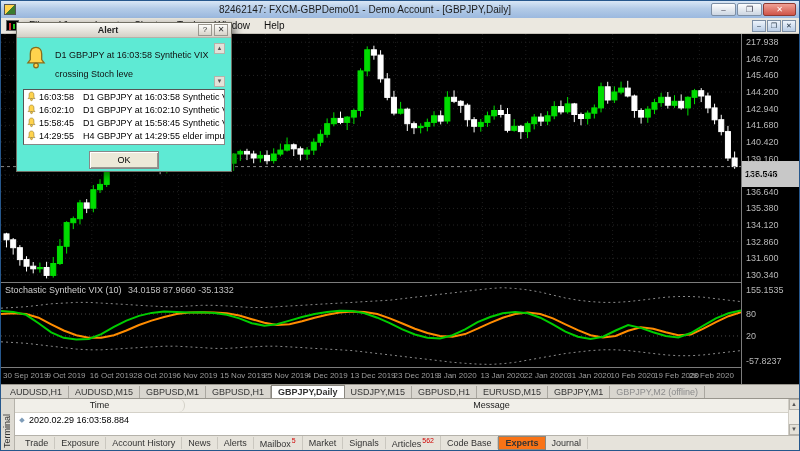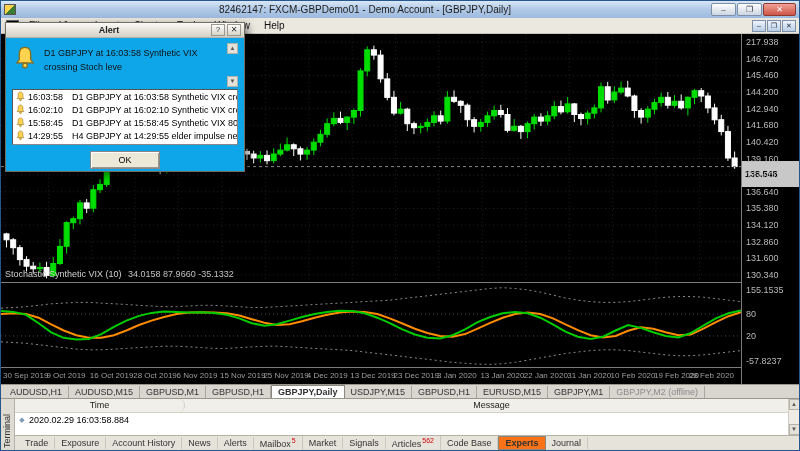--- a/index.html
+++ b/index.html
@@ -43,21 +43,21 @@
   .pane-sep1 { position:absolute; top:248px; left:0; width:740px; height:1px; background:#7c7c7c; }
   #ind-svg { position:absolute; top:249px; left:0; }
   .pane-sep2 { position:absolute; top:333px; left:0; width:740px; height:1px; background:#7c7c7c; }
   #date-axis { position:absolute; top:334px; left:0; width:740px; height:16px; }
   .date-label { position:absolute; top:3px; font-size:8px; color:#9e9e9e; white-space:nowrap; }
   #price-axis { position:absolute; top:0; right:0; width:58px; height:350px; background:#000;
     border-left:1px solid #7c7c7c; }
   .axis-label { position:absolute; left:4px; font-size:9px; color:#b8b8b8; white-space:nowrap; }
   #price-tag { position:absolute; left:0; width:57px; background:#c8c8c8; color:#000;
     font-size:9px; font-weight:bold; padding:8px 3px; }
-  .ind-header { position:absolute; top:235px; left:4px; font-size:9px; color:#cfcfcf; white-space:nowrap; }
+  .ind-header { position:absolute; top:251px; left:4px; font-size:9px; color:#cfcfcf; white-space:nowrap; }
   .ind-header .vals { margin-left:4px; color:#c0c0c0; }
 
   
   .chart-tabs { position:absolute; top:383px; left:0; right:0; height:14px; background:#d9d6cf;
     border-top:1px solid #98958d; display:flex; align-items:flex-end; font-size:9px; padding-left:3px; }
   .chart-tab { padding:1px 6px 1px 6px; border-right:1px solid #aaa7a0; color:#333; white-space:nowrap; }
   .chart-tab.active { background:#fff; font-weight:bold; border:1px solid #8a877f; border-bottom:none; }
   .chart-tab.disabled { color:#8c8c8c; }
 
   
@@ -80,32 +80,32 @@
     align-items:center; }
   .scr-btn { width:11px; height:11px; border:1px solid #b5b2aa; background:#e4e1d8;
     font-size:6px; line-height:9px; text-align:center; color:#555; }
   #terminal-tabs { position:absolute; left:0; right:0; bottom:0; height:15px; background:#e6e3db;
     border-top:1px solid #b5b2aa; font-size:9px; display:flex; align-items:center; padding-left:4px; }
   .term-tab { padding:1px 6px; color:#333; border-right:1px solid #cac7bf; white-space:nowrap; }
   .term-tab.active { background:#f97316; font-weight:bold; border:1px solid #8a877f; }
   .badge { color:#d00000; font-size:7px; margin-left:1px; }
 
   
-  .alert-dialog { position:absolute; left:4px; top:21px; width:240px; height:150px;
-    background:#0ea5e9; border:1px solid #716f64; box-shadow:3px 3px 8px rgba(0,0,0,.5); z-index:20; }
+  .alert-dialog { position:absolute; left:15px; top:21px; width:216px; height:150px;
+    background:#5eead4; border:1px solid #716f64; box-shadow:3px 3px 8px rgba(0,0,0,.5); z-index:20; }
   .dlg-title { height:15px; background:linear-gradient(#fbfaf7,#d4d0c6); border-bottom:1px solid #b5b2aa;
     display:flex; align-items:center; font-size:9px; font-weight:bold; color:#222; padding:0 3px; }
   .dlg-title-text { flex:1; text-align:center; }
   .dlg-btn { width:14px; height:12px; border:1px solid #9a978f;
     background:linear-gradient(#fdfdfb,#d8d4ca); font-size:8px; line-height:10px; text-align:center;
     margin-left:2px; color:#333; font-weight:normal; }
   .dlg-body { padding:5px 6px 0 6px; }
   .msg-zone { display:flex; height:44px; }
   .bell-big { width:26px; height:26px; margin:2px 6px 0 0; flex:none; }
-  .msg-text { flex:1; font-size:9px; color:#111; line-height:14px; padding-top:3px; overflow:hidden; }
+  .msg-text { flex:1; font-size:9px; color:#111; line-height:19px; padding-top:3px; overflow:hidden; }
   .msg-scroll { width:11px; display:flex; flex-direction:column; justify-content:space-between;
     align-items:center; }
   #alert-list { height:56px; background:#fff; border:1px solid #888;
     border-top-color:#555; border-left-color:#555; overflow:hidden; margin-top:2px; }
   .alert-row { display:flex; align-items:center; height:13px; font-size:9px;
     white-space:nowrap; overflow:hidden; }
   .bell-small { width:11px; height:11px; margin:0 2px; flex:none; }
   .alert-time { width:44px; color:#000; flex:none; }
   .alert-text { flex:1; overflow:hidden; color:#000; }
   .ok-btn { display:block; margin:6px auto 0 auto; width:70px; height:18px; background:#ece9d8;

